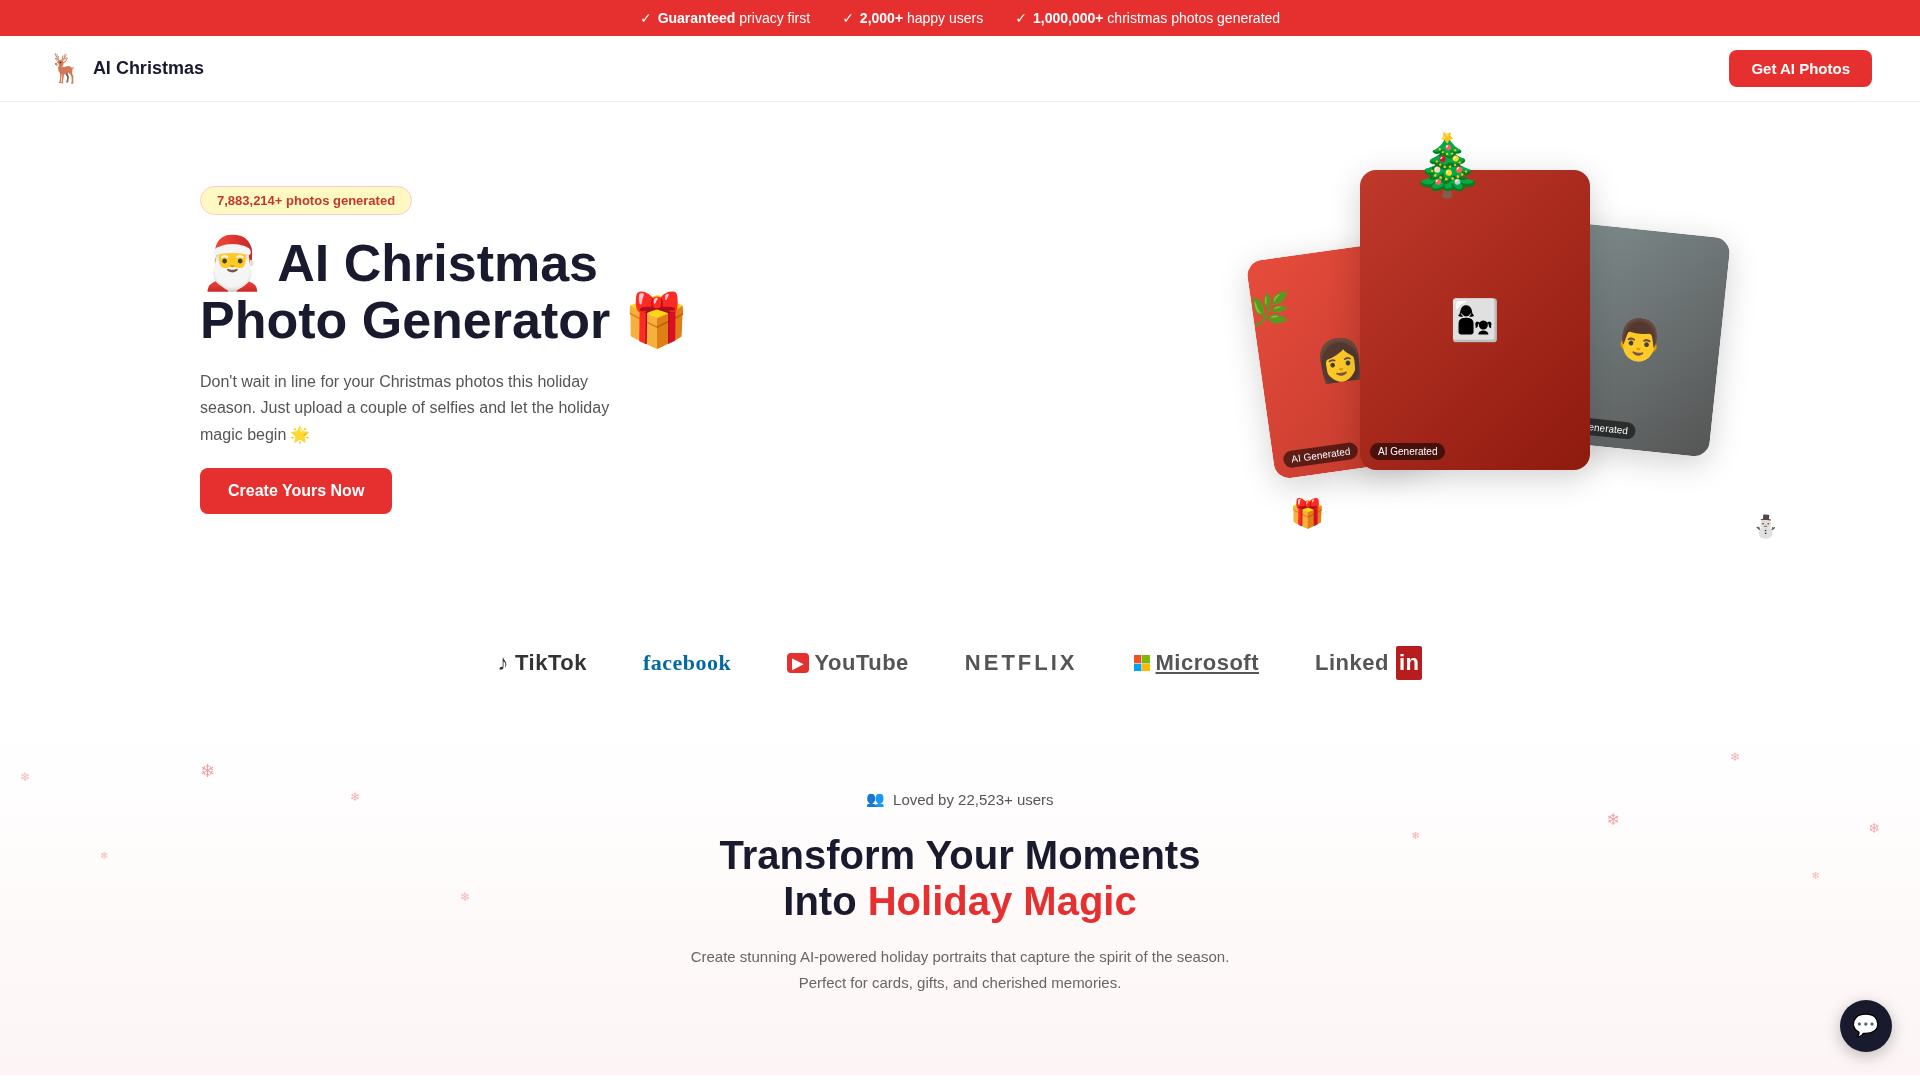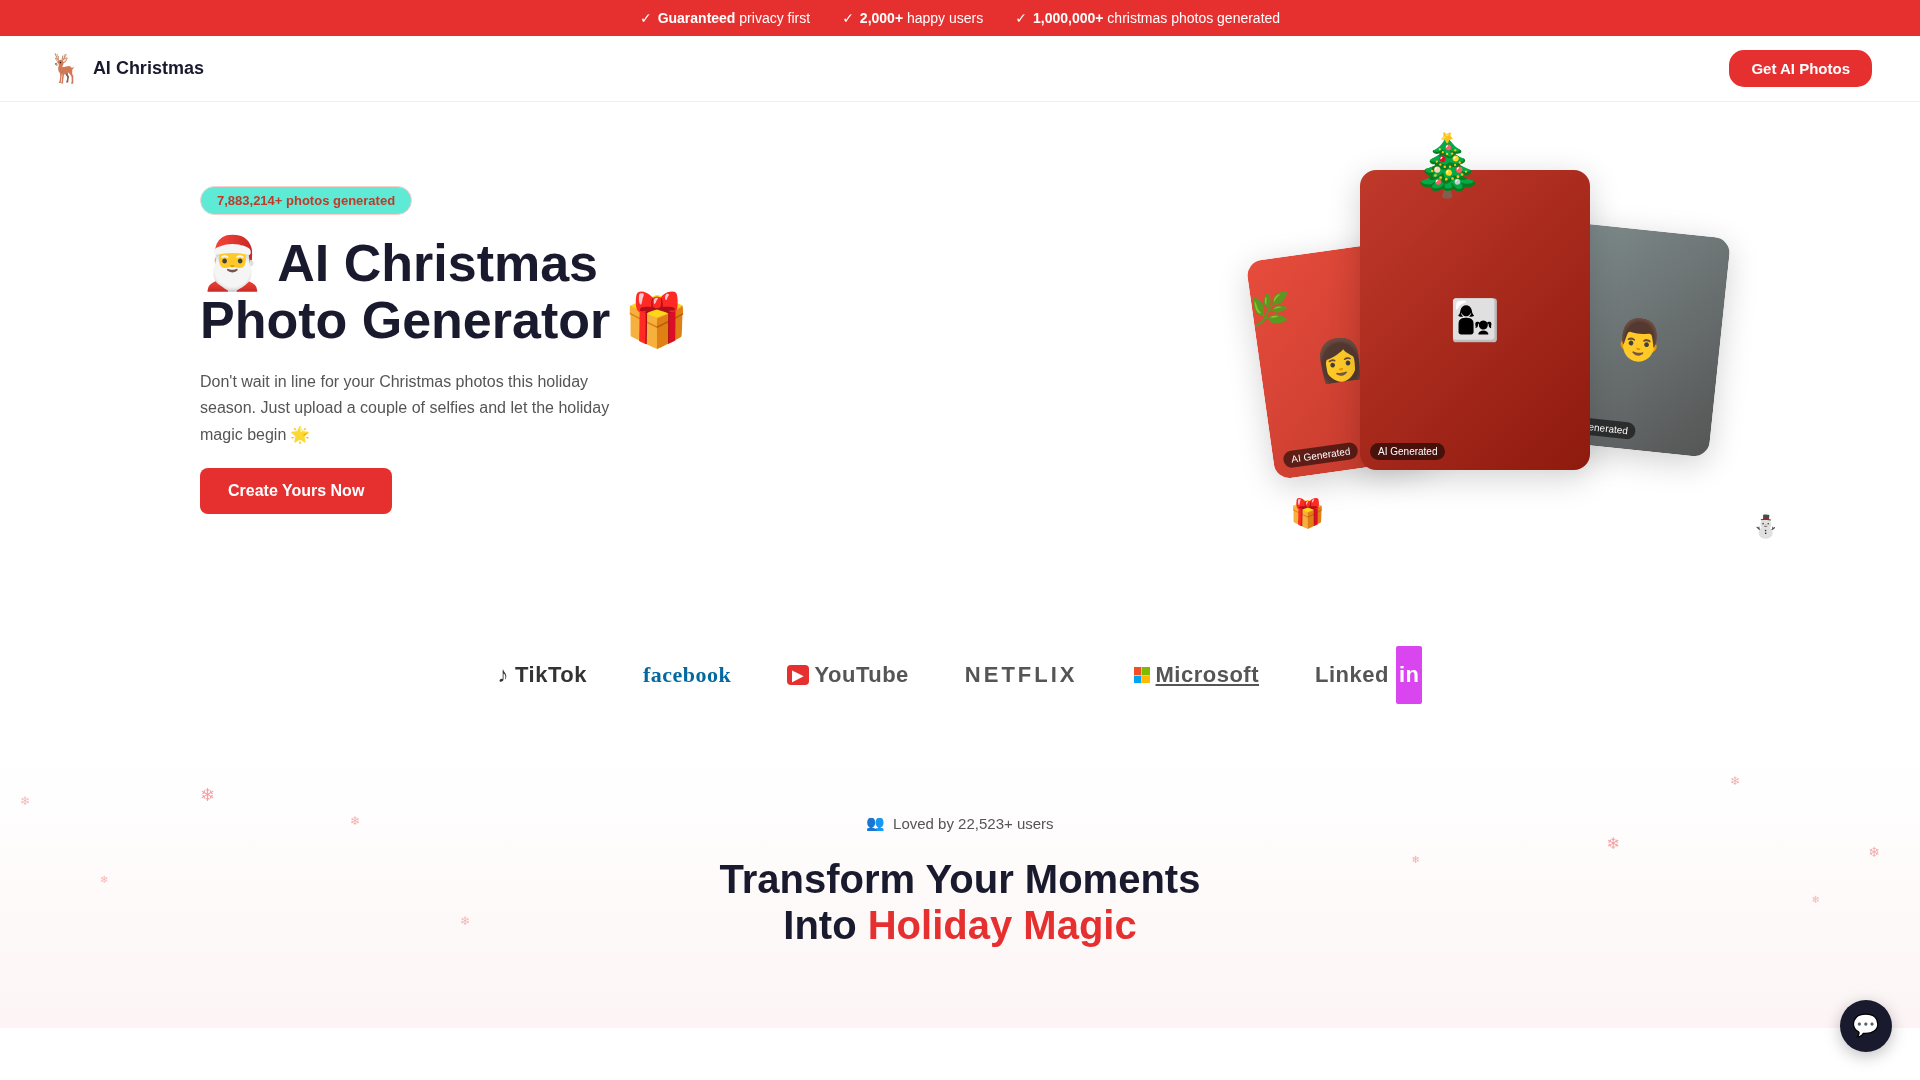--- a/index.html
+++ b/index.html
@@ -30,40 +30,40 @@
       background: #fff;
       border-bottom: 1px solid #f0f0f0;
     }
     .logo-area { display: flex; align-items: center; gap: 10px; }
     .logo-icon { font-size: 28px; }
     .logo-text { font-size: 18px; font-weight: 700; color: #1a1a2e; }
     .get-photos-btn {
       background: #e63030;
       color: #fff;
       border: none;
-      border-radius: 15px;
+      border-radius: 8px;
       padding: 10px 22px;
       font-size: 15px;
       font-weight: 600;
       cursor: pointer;
     }
 
     
     .hero {
       display: flex;
       align-items: center;
       justify-content: space-between;
       padding: 48px 120px 60px 200px;
       position: relative;
       min-height: 480px;
     }
     .hero-left { max-width: 520px; }
     .photos-badge {
       display: inline-block;
-      background: #5eead4;
+      background: #fef9c3;
       border: 1px solid #ffcccc;
       color: #c0392b;
       padding: 6px 16px;
       border-radius: 20px;
       font-size: 13px;
       font-weight: 600;
       margin-bottom: 20px;
     }
     .hero-title {
       font-size: 52px;
@@ -347,21 +347,21 @@
       <span style="display:inline-grid;grid-template-columns:1fr 1fr;gap:1px;width:16px;height:16px;font-size:0;background:#ccc;">
         <span style="background:#f25022;display:block;"></span>
         <span style="background:#7fba00;display:block;"></span>
         <span style="background:#00a4ef;display:block;"></span>
         <span style="background:#ffb900;display:block;"></span>
       </span>
       <span>Microsoft</span>
     </div>
     <div class="brand-logo linkedin">
       <span>Linked</span>
-        <span style="background:#d946ef;color:#fff;padding:16px 3px;border-radius:2px;margin-left:1px;">in</span>
+        <span style="background:#b91c1c;color:#fff;padding:4px 3px;border-radius:2px;margin-left:1px;">in</span>
     </div>
   </div>
 </section>
 
 <section class="lower-section" style="position:relative;">
   
   <span class="snowflake" style="position:absolute;top:30px;left:200px;font-size:18px;color:#e63030;opacity:0.45;">❄</span>
   <span class="snowflake" style="position:absolute;top:60px;left:350px;font-size:12px;color:#e63030;opacity:0.4;">❄</span>
   <span class="snowflake" style="position:absolute;top:80px;right:300px;font-size:16px;color:#e63030;opacity:0.45;">❄</span>
   <span class="snowflake" style="position:absolute;top:20px;right:180px;font-size:12px;color:#e63030;opacity:0.4;">❄</span>
@@ -373,17 +373,18 @@
   <span class="snowflake" style="position:absolute;top:100px;right:500px;font-size:10px;color:#e63030;opacity:0.4;">❄</span>
 
   <div class="loved-badge">
     <span>👥</span>
     <span>Loved by 22,523+ users</span>
   </div>
   <h2 class="lower-title">
     <span>Transform Your Moments</span><br>
     <span>Into </span><span class="highlight">Holiday Magic</span>
   </h2>
+  <p class="lower-desc">Create stunning AI-powered holiday portraits that capture the spirit of the season. Perfect for cards, gifts, and cherished memories.</p>
 </section>
 
 <button class="chat-btn">
   <span>💬</span>
 </button>
 
 </body></html>

